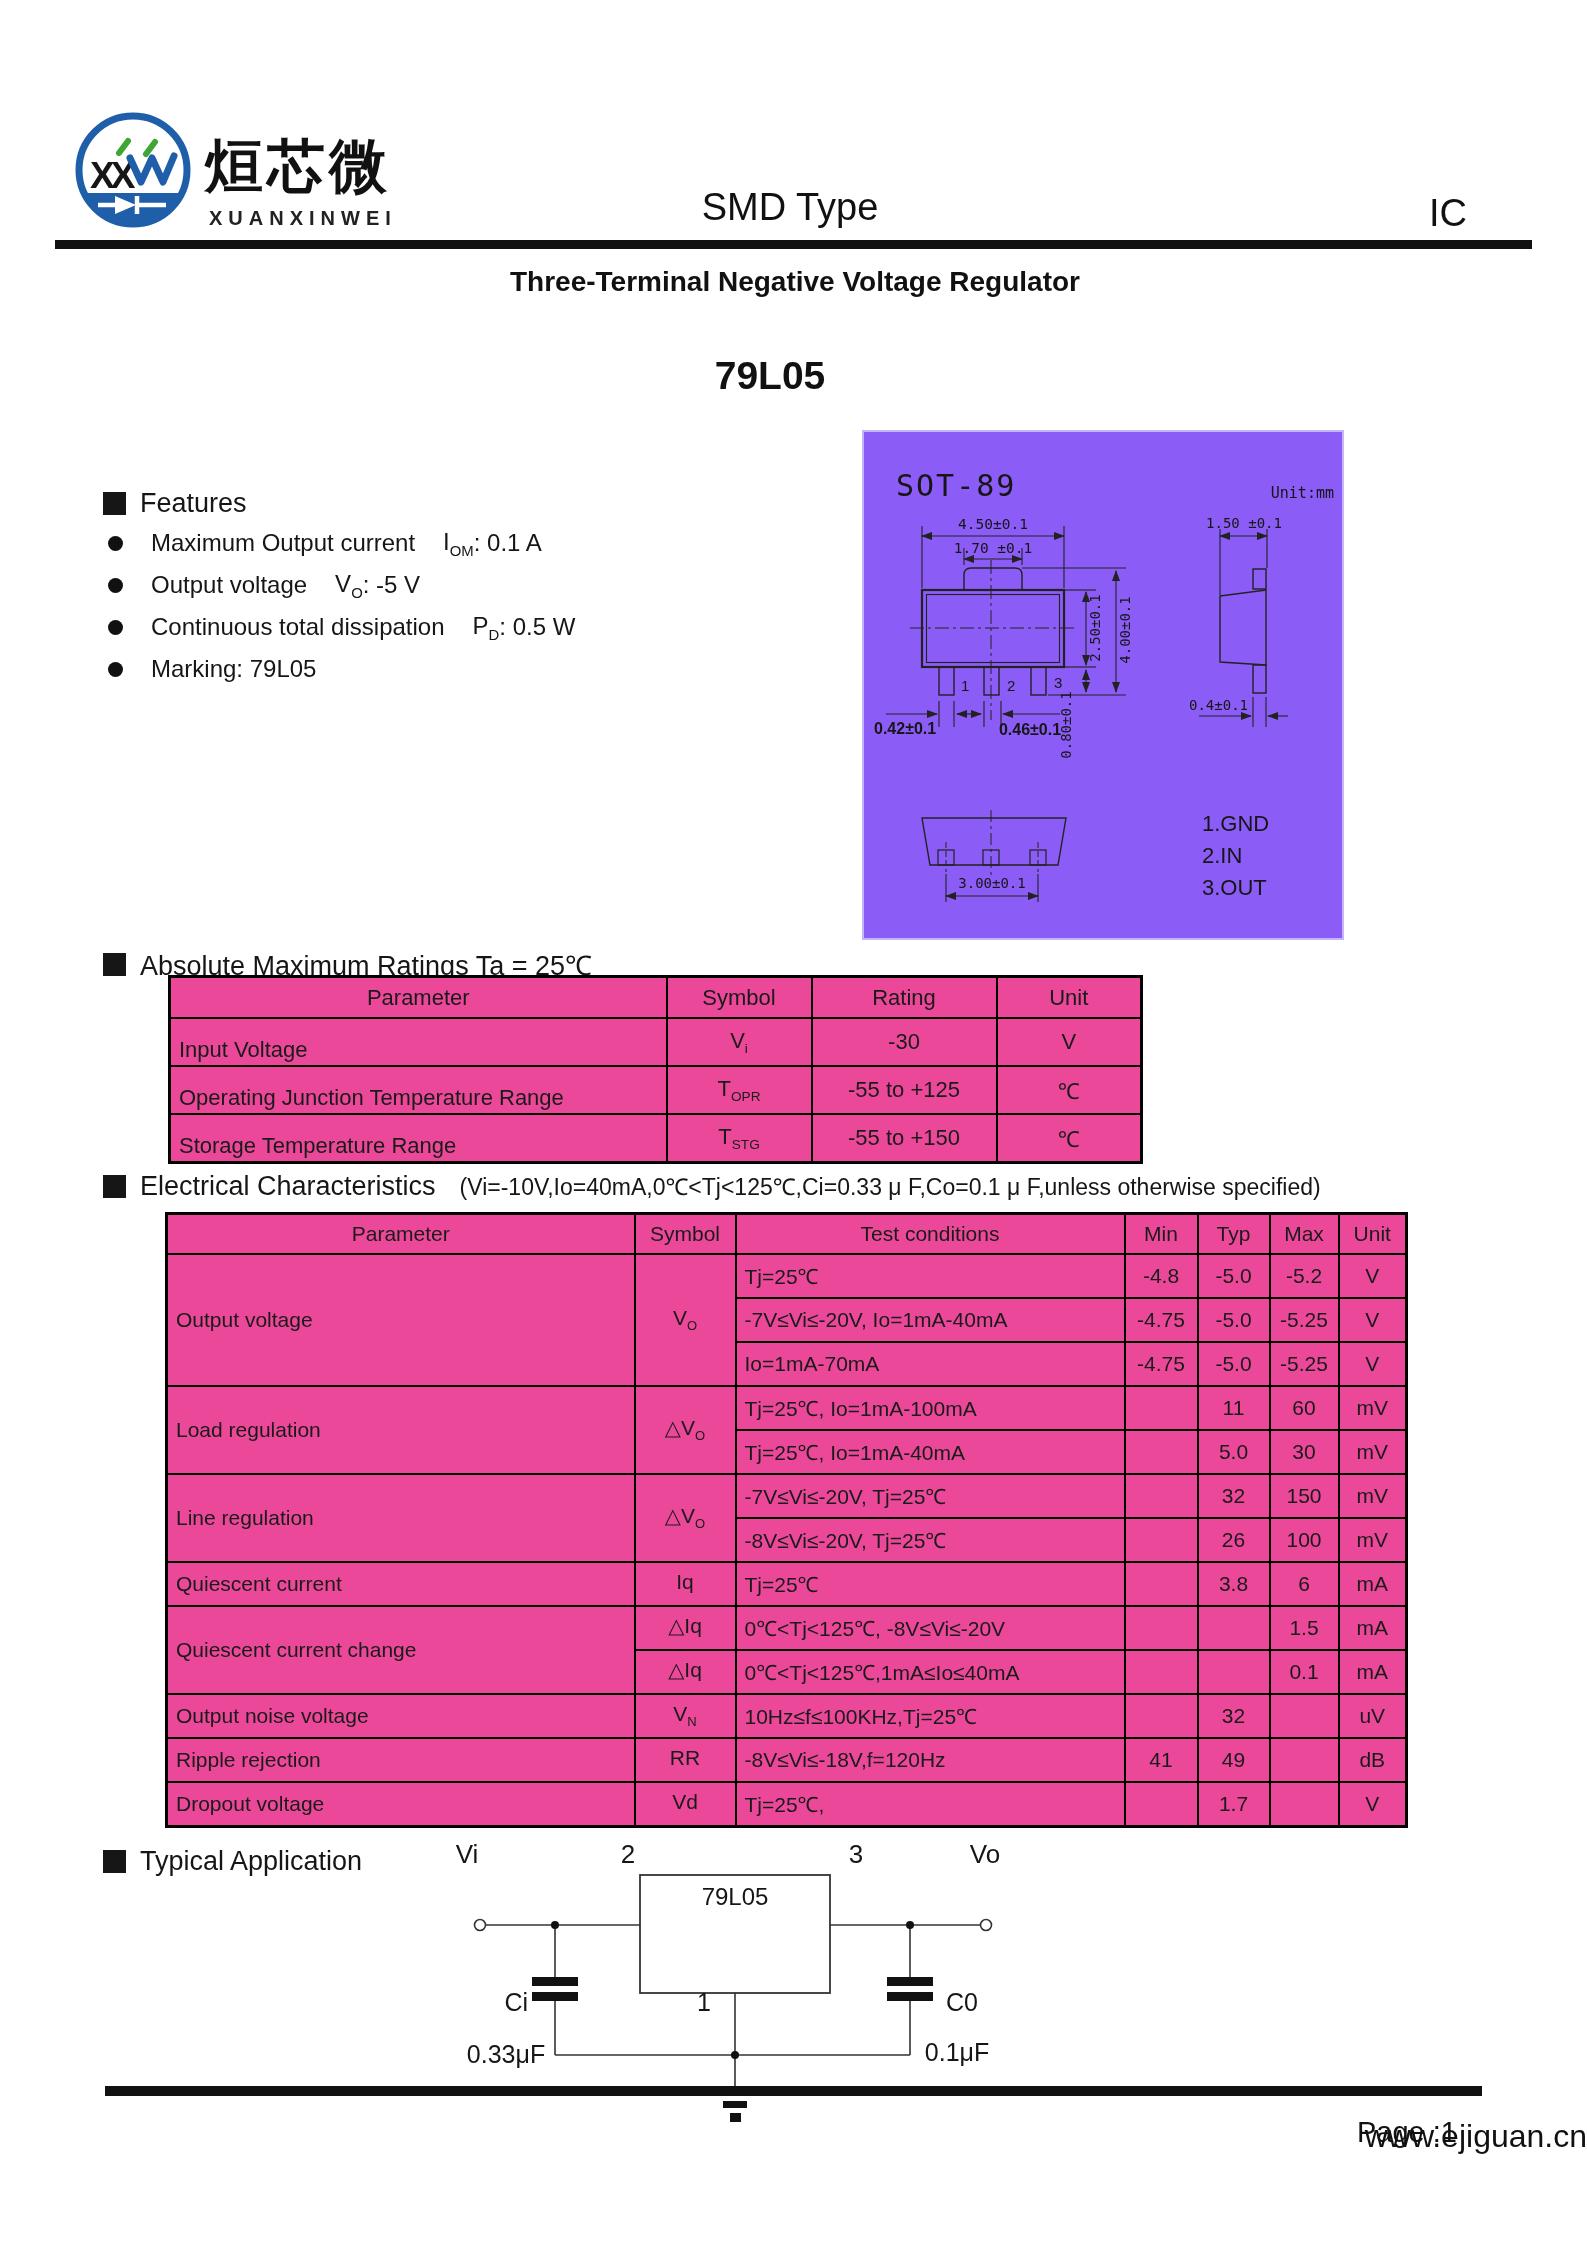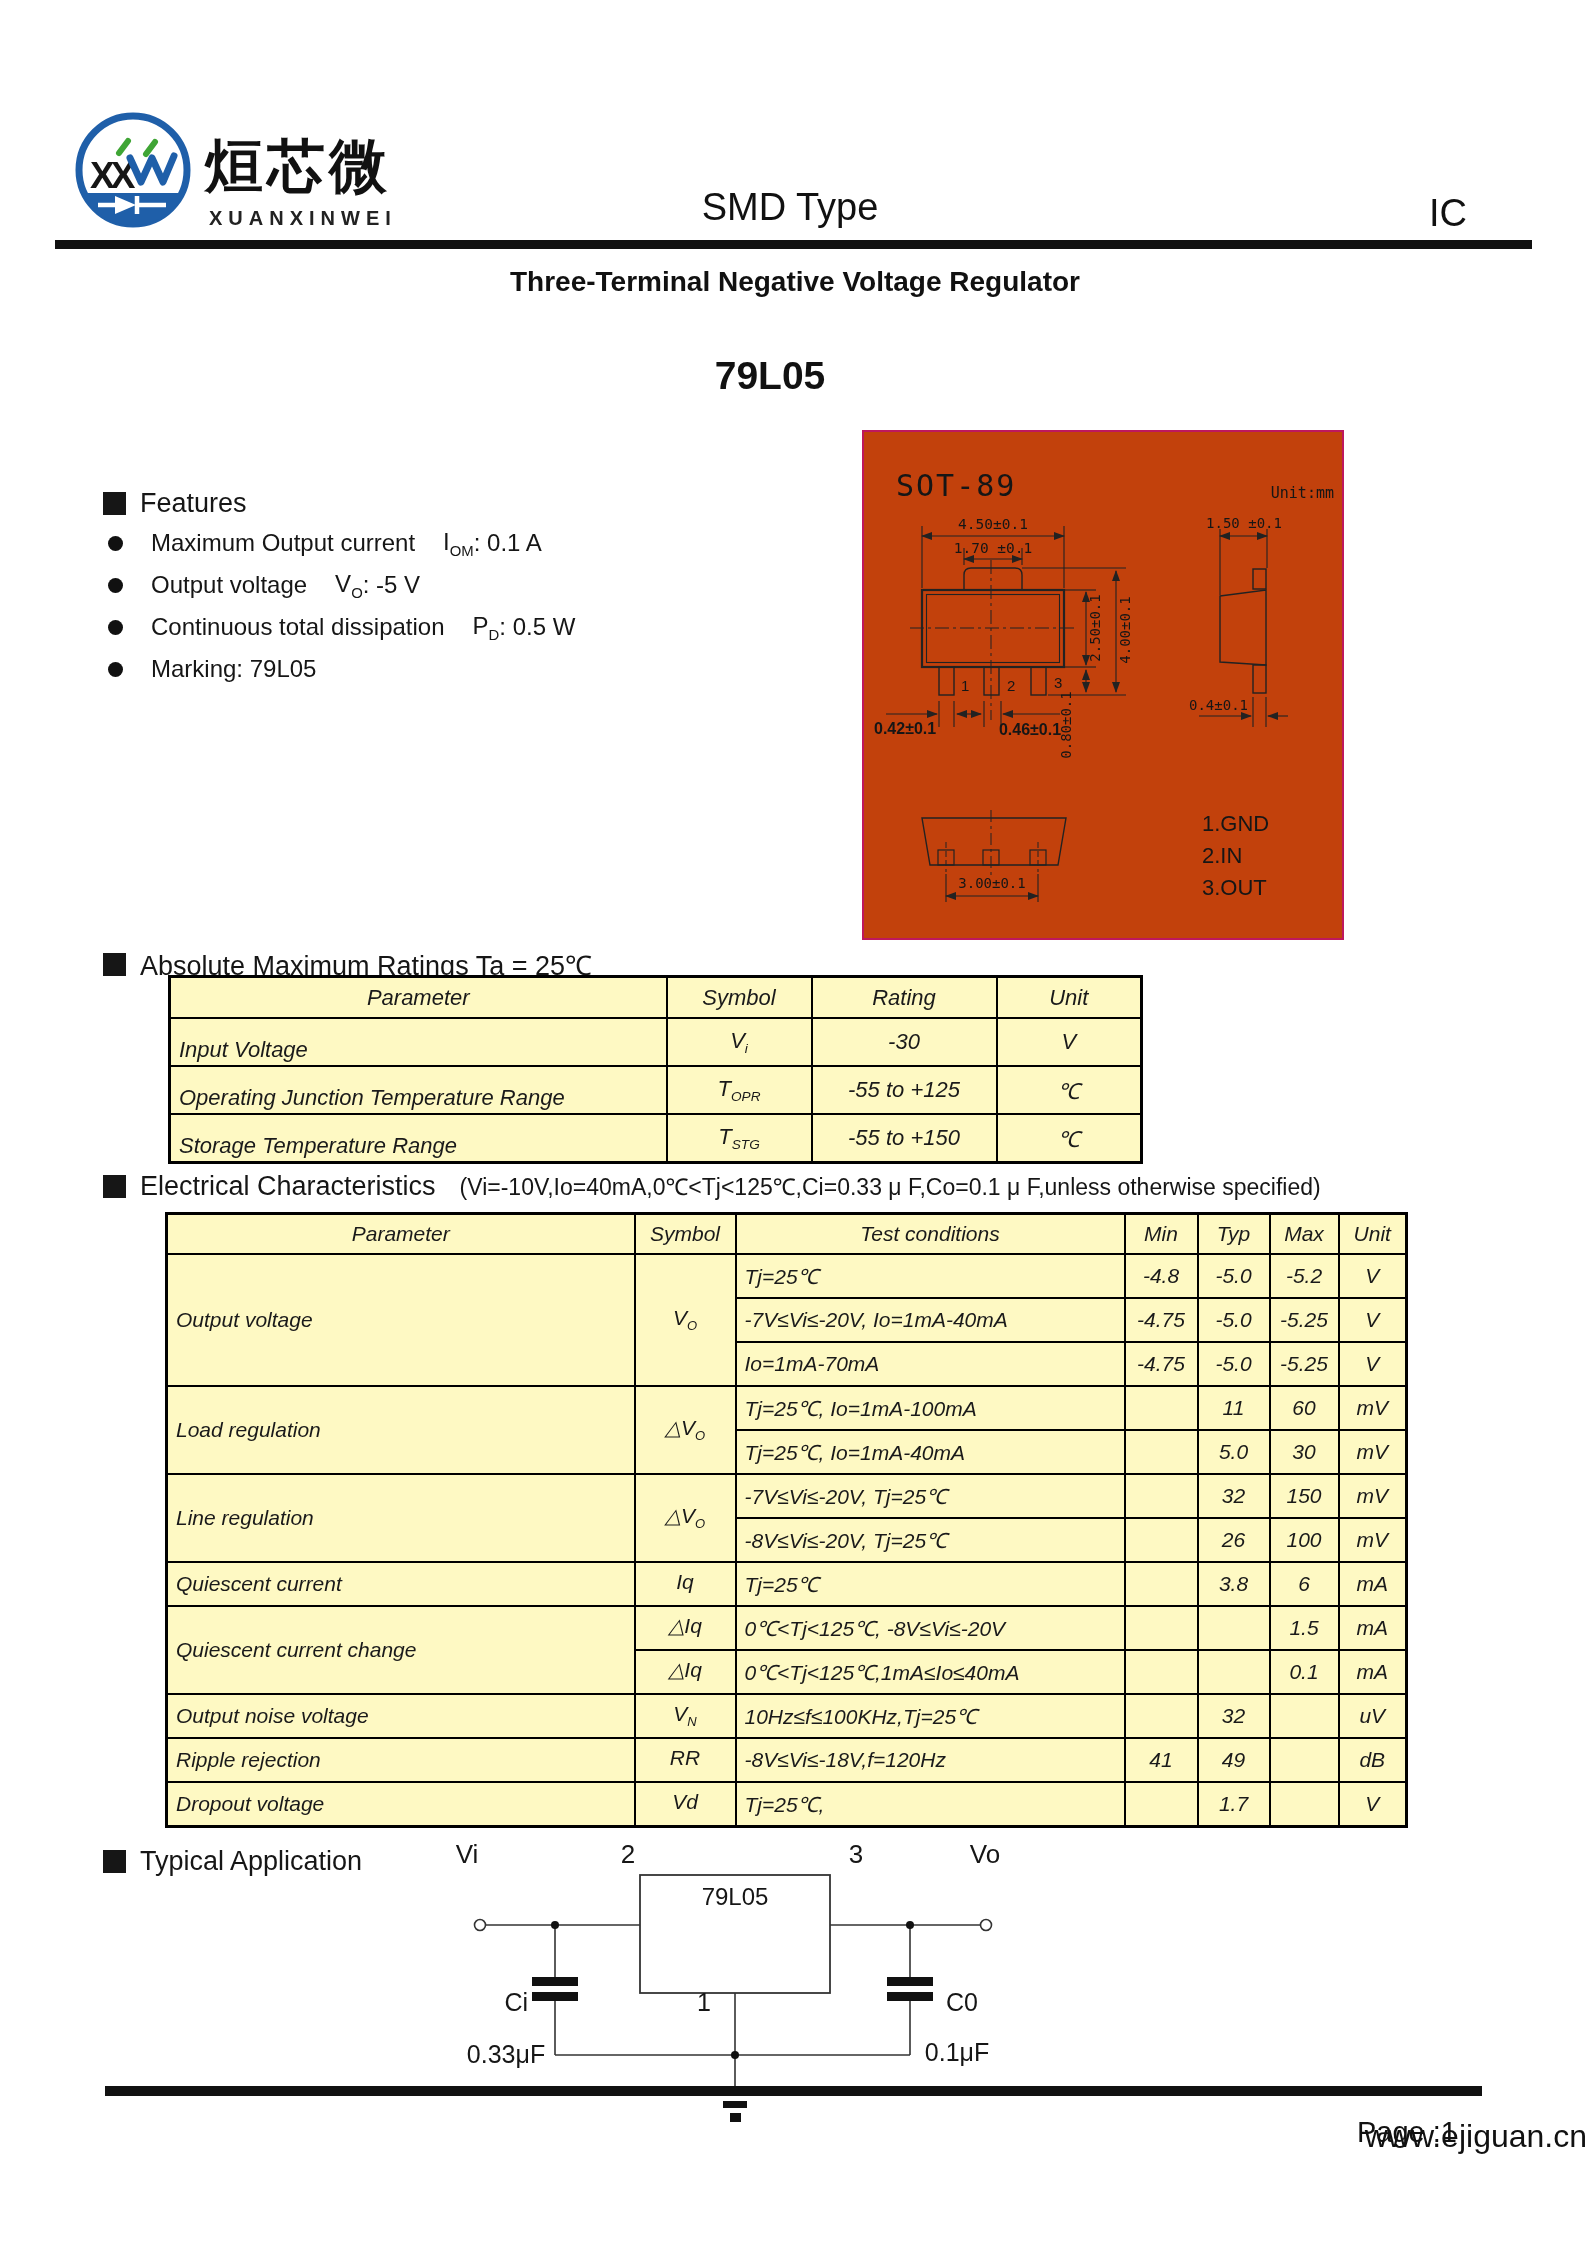--- a/index.html
+++ b/index.html
@@ -20,23 +20,23 @@
   .sect{display:flex;align-items:center;gap:14px;font-size:27px;color:#161616;}
   .sq{width:23px;height:23px;background:#161616;flex:0 0 auto;}
   .cond-note{font-size:23px;margin-left:10px;white-space:nowrap;color:#161616;}
   
   #features-list{left:108px;top:528px;}
   .feat{display:flex;align-items:center;font-size:24px;height:30px;margin-bottom:12px;color:#161616;}
   .dot{width:15px;height:15px;border-radius:50%;background:#111;margin-right:28px;flex:0 0 auto;}
   .fsym{margin-left:28px;}
   sub{font-size:0.62em;}
   
-  #pkg-box{left:862px;top:430px;width:482px;height:510px;border:2px solid #be185d;box-sizing:border-box;background:#c2410c;}
-  
-  table{border-collapse:collapse;table-layout:fixed;background:#fef9c3;font-style:italic;}
+  #pkg-box{left:862px;top:430px;width:482px;height:510px;border:2px solid #c4b5fd;box-sizing:border-box;background:#8b5cf6;}
+  
+  table{border-collapse:collapse;table-layout:fixed;background:#ec4899;}
   table,td,th{border:2px solid #000;}
   table{border-width:3px;}
   th{font-weight:normal;font-size:22px;}
   td{font-size:21px;vertical-align:middle;}
   #t1{left:168px;top:975px;width:972px;}
   #t1 th{height:37px;}
   #t1 td{height:38px;text-align:center;font-size:22px;}
   #t1 td.param{text-align:left;padding:6px 2px 2px 8px;vertical-align:bottom;}
   #t2{left:165px;top:1212px;width:1240px;}
   #t2 th{height:36px;font-size:21px;}

